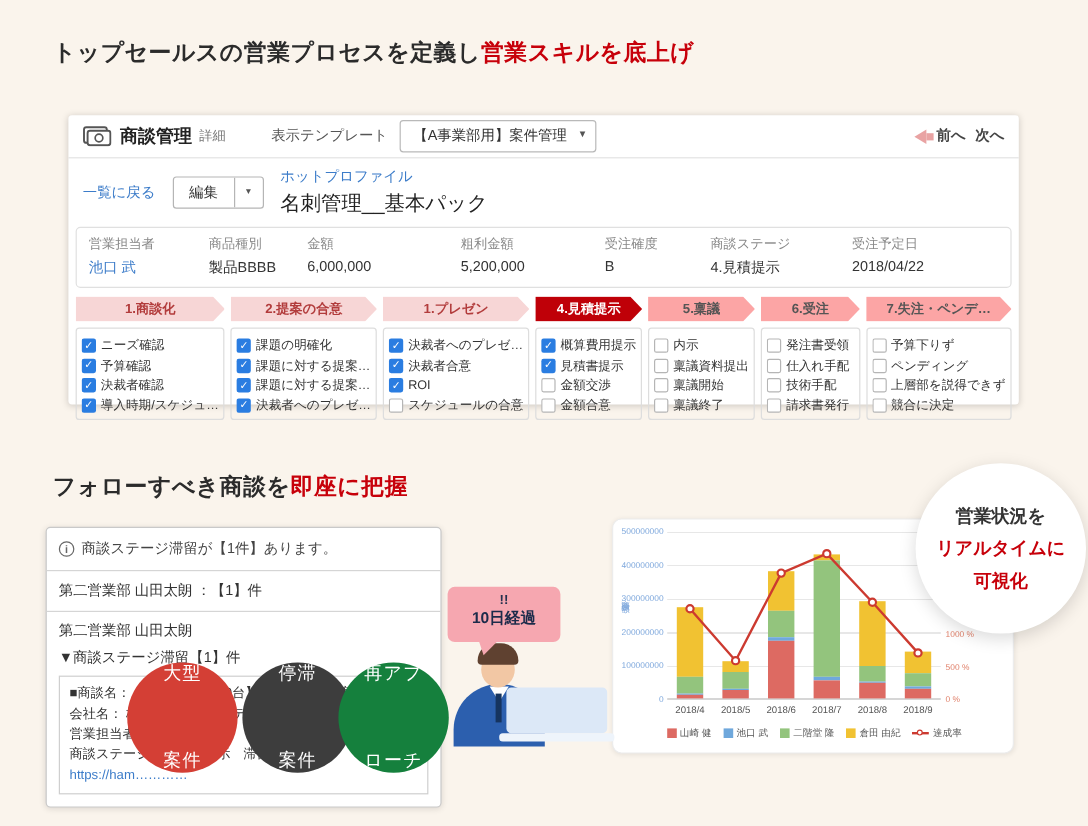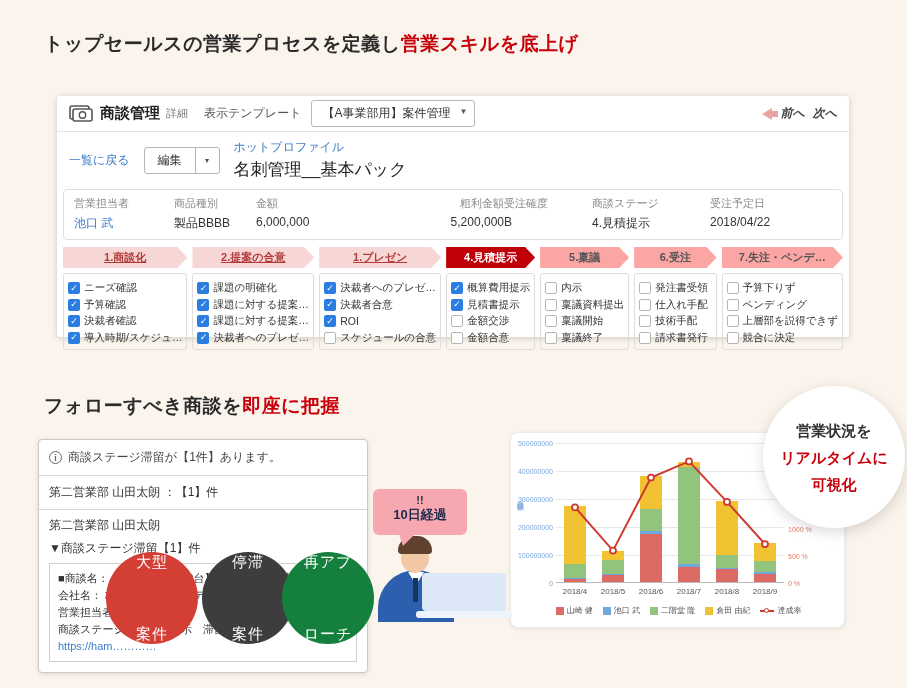--- a/index.html
+++ b/index.html
@@ -16,45 +16,45 @@
   
   .h1 { position:absolute; left:44px; top:31px; font-size:19px; font-weight:bold; letter-spacing:.5px; color:#2b2b2b;}
   .h2 { position:absolute; left:44px; top:393px; font-size:19px; font-weight:bold; letter-spacing:.5px; color:#2b2b2b;}
 
   
   .crm { position:absolute; left:57px; top:96px; width:792px; height:241px;
          background:#fff; border-radius:3px; box-shadow:0 1px 6px rgba(0,0,0,.18); }
   .titlebar { height:36px; display:flex; align-items:center; padding:0 12px; border-bottom:1px solid #e3e3e3;}
   .app-title { font-size:15px; font-weight:bold; color:#222; margin-left:7px;}
   .app-sub { font-size:11px; color:#777; margin-left:6px;}
-  .tpl-label { font-size:12px; color:#555; margin-left:16px;}
+  .tpl-label { font-size:12px; color:#555; margin-left:38px;}
   .tpl-select { margin-left:10px; position:relative; border:1px solid #b9b9b9; border-radius:3px;
                 background:#fff; font-size:12px; color:#333; padding:4px 24px 4px 10px; cursor:pointer;}
   .tpl-select .caret { position:absolute; right:7px; top:6px; font-size:8px; color:#555;}
-  .nav { margin-left:auto; display:flex; align-items:center; gap:8px; font-size:12px; font-weight:bold; color:#444;font-style:italic;}
+  .nav { margin-left:auto; display:flex; align-items:center; gap:8px; font-size:12px; font-weight:bold; color:#444;}
   .arrow-left { width:0;height:0; border-top:6px solid transparent; border-bottom:6px solid transparent;
                 border-right:10px solid #e9a3a3; display:inline-block; position:relative;}
   .arrow-left:after { content:''; position:absolute; left:10px; top:-3px; width:6px; height:6px; background:#e9a3a3;}
   .toolbar { display:flex; align-items:center; padding:7px 12px 6px; gap:14px; }
   .link { color:#3c7cc9; font-size:12px; text-decoration:none; cursor:pointer;}
   .split-btn { display:inline-flex; border:1px solid #b5b5b5; border-radius:3px; overflow:hidden; background:#fff; cursor:pointer;}
   .split-btn .main { padding:4px 13px; font-size:12px; color:#333;}
   .split-btn .dd { padding:4px 8px; border-left:1px solid #b5b5b5; font-size:7px; color:#555; display:flex; align-items:center;}
   .profile .plink { display:block; font-size:12px; color:#3c7cc9;}
   .profile .pname { display:block; font-size:17px; font-weight:normal; color:#222; margin-top:2px;}
   .fields { margin:2px 6px 0; border:1px solid #e0e0e0; border-radius:4px; display:flex; padding:6px 10px 7px;}
   .field { display:flex; flex-direction:column; gap:4px; }
   .field .flabel { font-size:11px; color:#888;}
   .field .fvalue { font-size:12px; color:#333;}
   .field .fvalue.link { color:#3c7cc9; }
   .pipeline { padding:7px 6px 10px; display:grid; grid-template-columns:repeat(7,1fr); gap:5px;}
   .stage { height:21px; display:flex; align-items:center; justify-content:center;
            font-size:11px; font-weight:bold; cursor:pointer;
            clip-path:polygon(0 0, calc(100% - 10px) 0, 100% 50%, calc(100% - 10px) 100%, 0 100%);}
-  .stage.done { background:#f7d6d6; color:#b23c3c;text-decoration:underline;}
+  .stage.done { background:#f7d6d6; color:#b23c3c;}
   .stage.active { background:#bf0008; color:#fff;}
   .stage.todo { background:#fca5a5; color:#555;}
   .chkbox-panel { margin-top:5px; border:1px solid #ddd; border-radius:3px; padding:6px 4px; height:77px; overflow:hidden;}
   .chk-item { display:flex; align-items:center; gap:4px; font-size:10.5px; color:#333; height:16.5px; white-space:nowrap; overflow:hidden;}
   .cb { width:12px; height:12px; border-radius:2px; flex:none; cursor:pointer;
         display:flex; align-items:center; justify-content:center; }
   .cb.on { background:#2a7de1; color:#fff; font-size:9px; font-weight:bold; line-height:1;}
   .cb.off { background:#fff; border:1px solid #b5b5b5;}
 
   
@@ -162,21 +162,21 @@
         <div class="fvalue link">池口 武</div>
       </div>
       <div class="field" style="width: 82px;">
         <div class="flabel">商品種別</div>
         <div class="fvalue">製品BBBB</div>
       </div>
       <div class="field" style="width: 128px;">
         <div class="flabel">金額</div>
         <div class="fvalue">6,000,000</div>
       </div>
-      <div class="field" style="width: 120px; text-align: right;">
+      <div class="field" style="width: 120px;">
         <div class="flabel">粗利金額</div>
         <div class="fvalue">5,200,000</div>
       </div>
       <div class="field" style="width: 88px;">
         <div class="flabel">受注確度</div>
         <div class="fvalue">B</div>
       </div>
       <div class="field" style="width: 118px;">
         <div class="flabel">商談ステージ</div>
         <div class="fvalue">4.見積提示</div>

